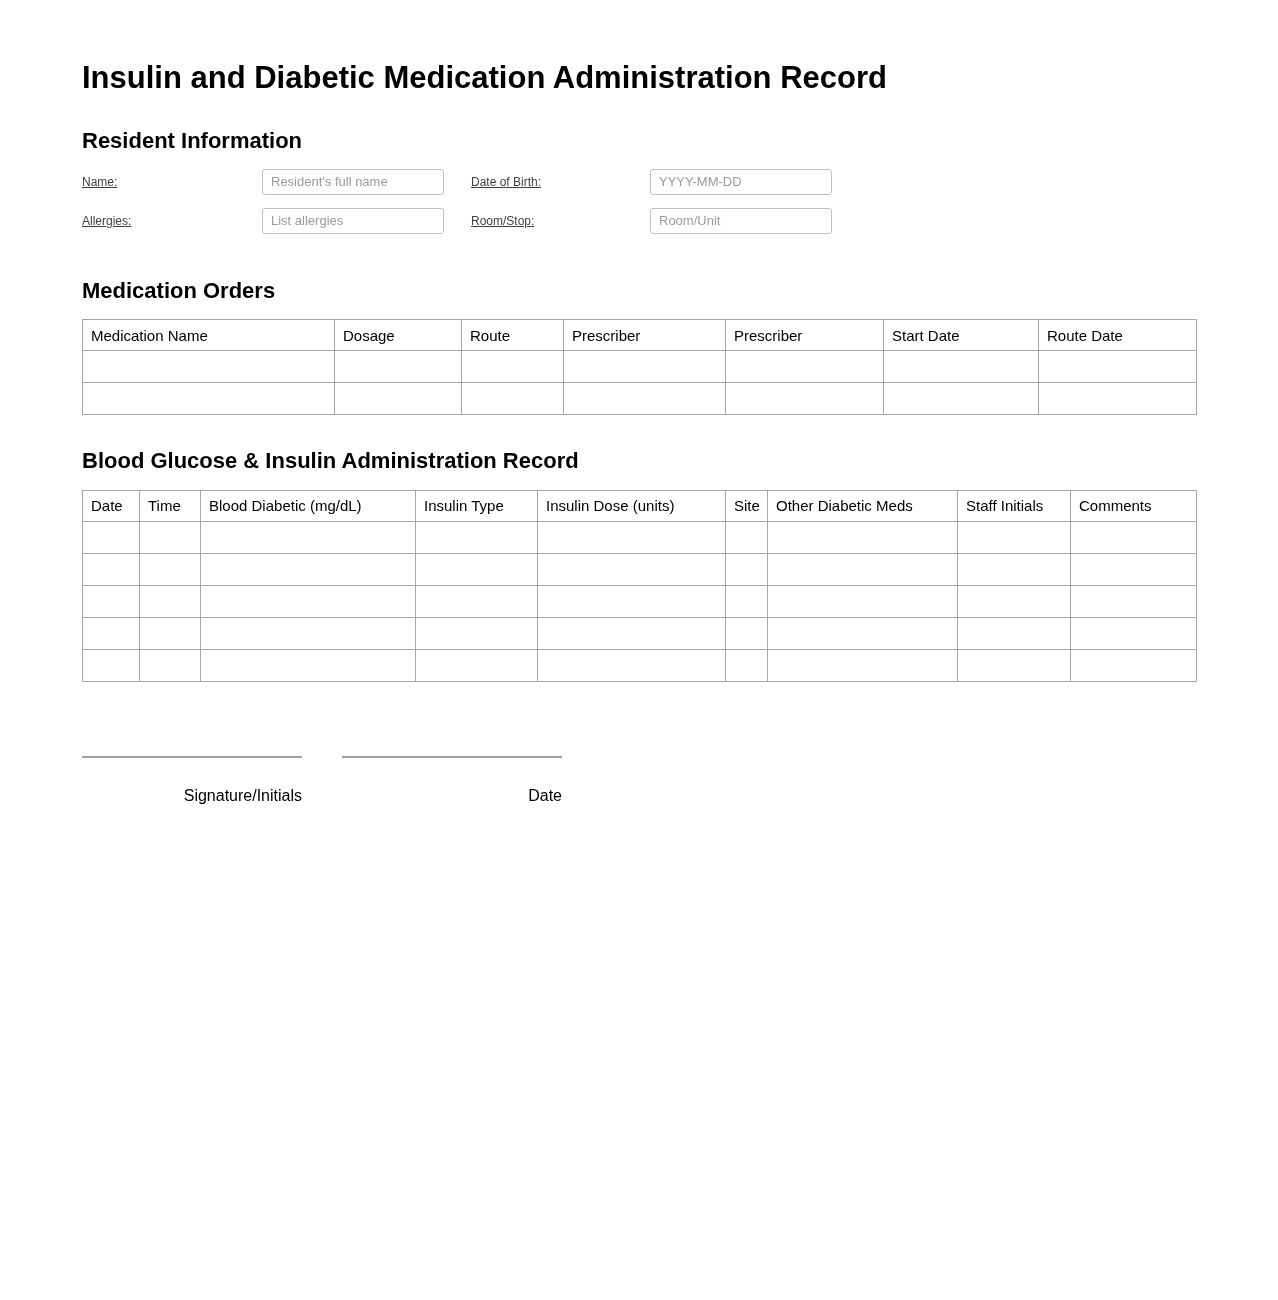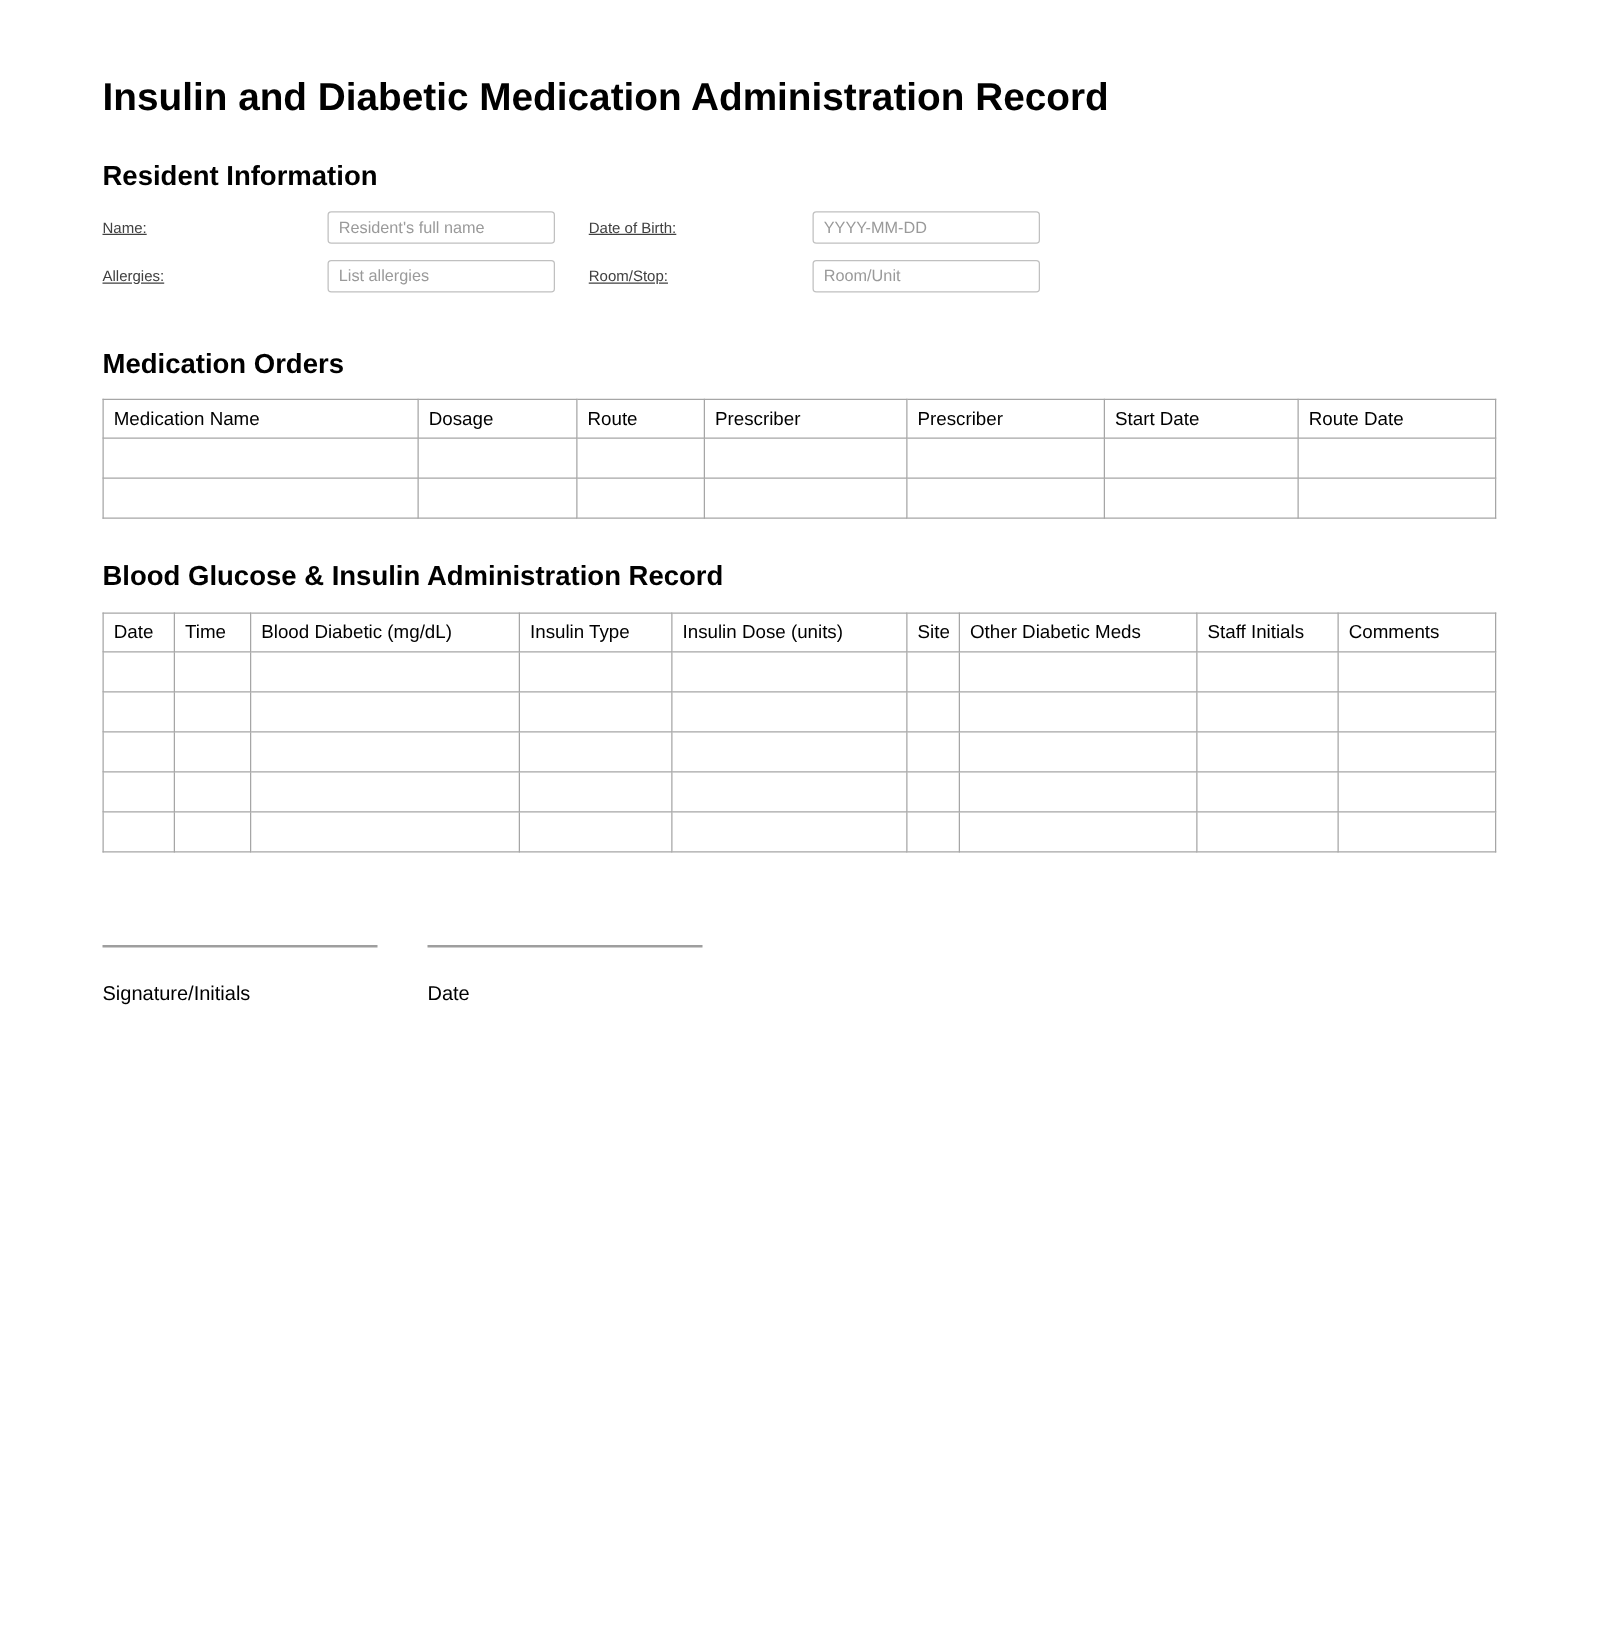--- a/index.html
+++ b/index.html
@@ -78,20 +78,21 @@
     white-space: nowrap;
   }
   thead th { height: 31px; }
   tbody td { height: 32px; }
 
   
   .sig-row {
     display: flex;
     gap: 40px;
     margin-top: 74px;
+    text-align: right;
   }
   .sig-col { width: 220px; }
   .sig-line {
     width: 220px;
     border-top: 2px solid #9e9e9e;
   }
   .sig-label {
     margin-top: 29px;
     font-size: 16px;
     color: #000;

